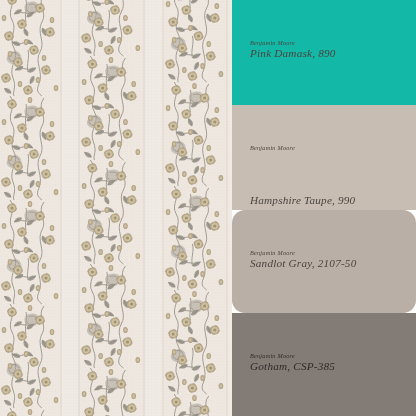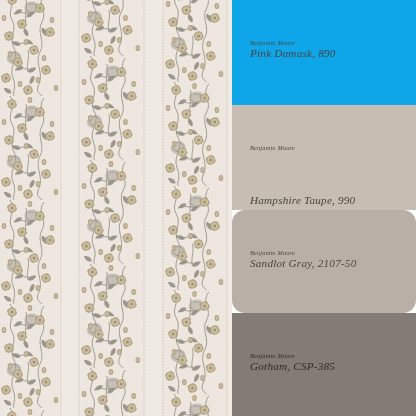--- a/index.html
+++ b/index.html
@@ -205,21 +205,21 @@
       <use href="#unitA" y="186"></use>
       <use href="#unitA" y="290"></use>
       <use href="#unitA" y="394"></use>
     </svg>
 
     <div id="grain"></div>
   </div>
 
   <div id="swatches">
 
-    <div class="swatch" style="background: #0ea5e9; height: 105px;">
+    <div class="swatch" style="background: #14b8a6; height: 105px;">
       <div class="label-wrap" style="top: 40px;">
         <p class="brand" style="color: rgb(74, 68, 63);">Benjamin Moore</p>
         <p class="cname" style="color: rgb(74, 68, 63);">Pink Damask, 890</p>
       </div>
     </div>
 
     <div class="swatch" style="background: rgb(199, 189, 178); height: 105px;">
       <div class="label-wrap" style="top: 40px;">
         <p class="brand" style="color: rgb(74, 68, 63);">Benjamin Moore</p>
         <p class="cname" style="color: rgb(74, 68, 63); margin-top: 44px;">Hampshire Taupe, 990</p>

